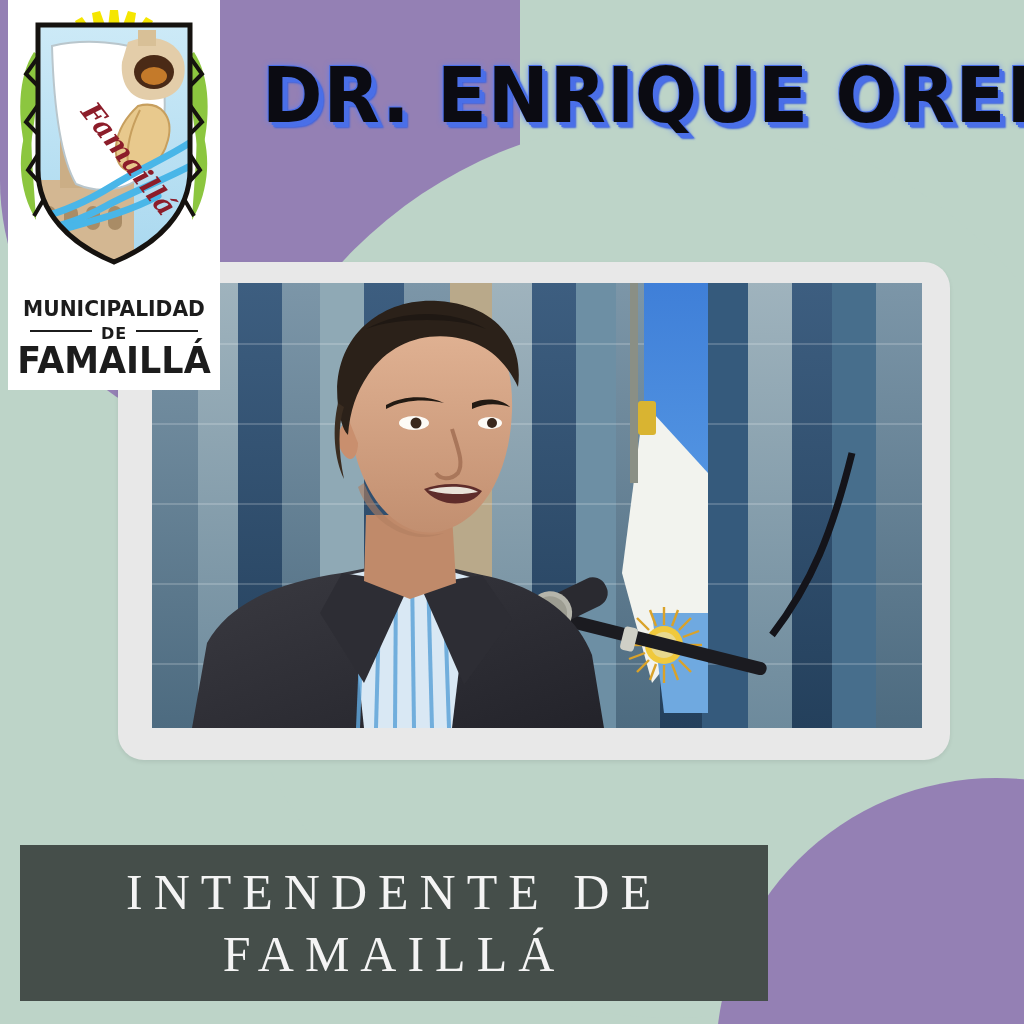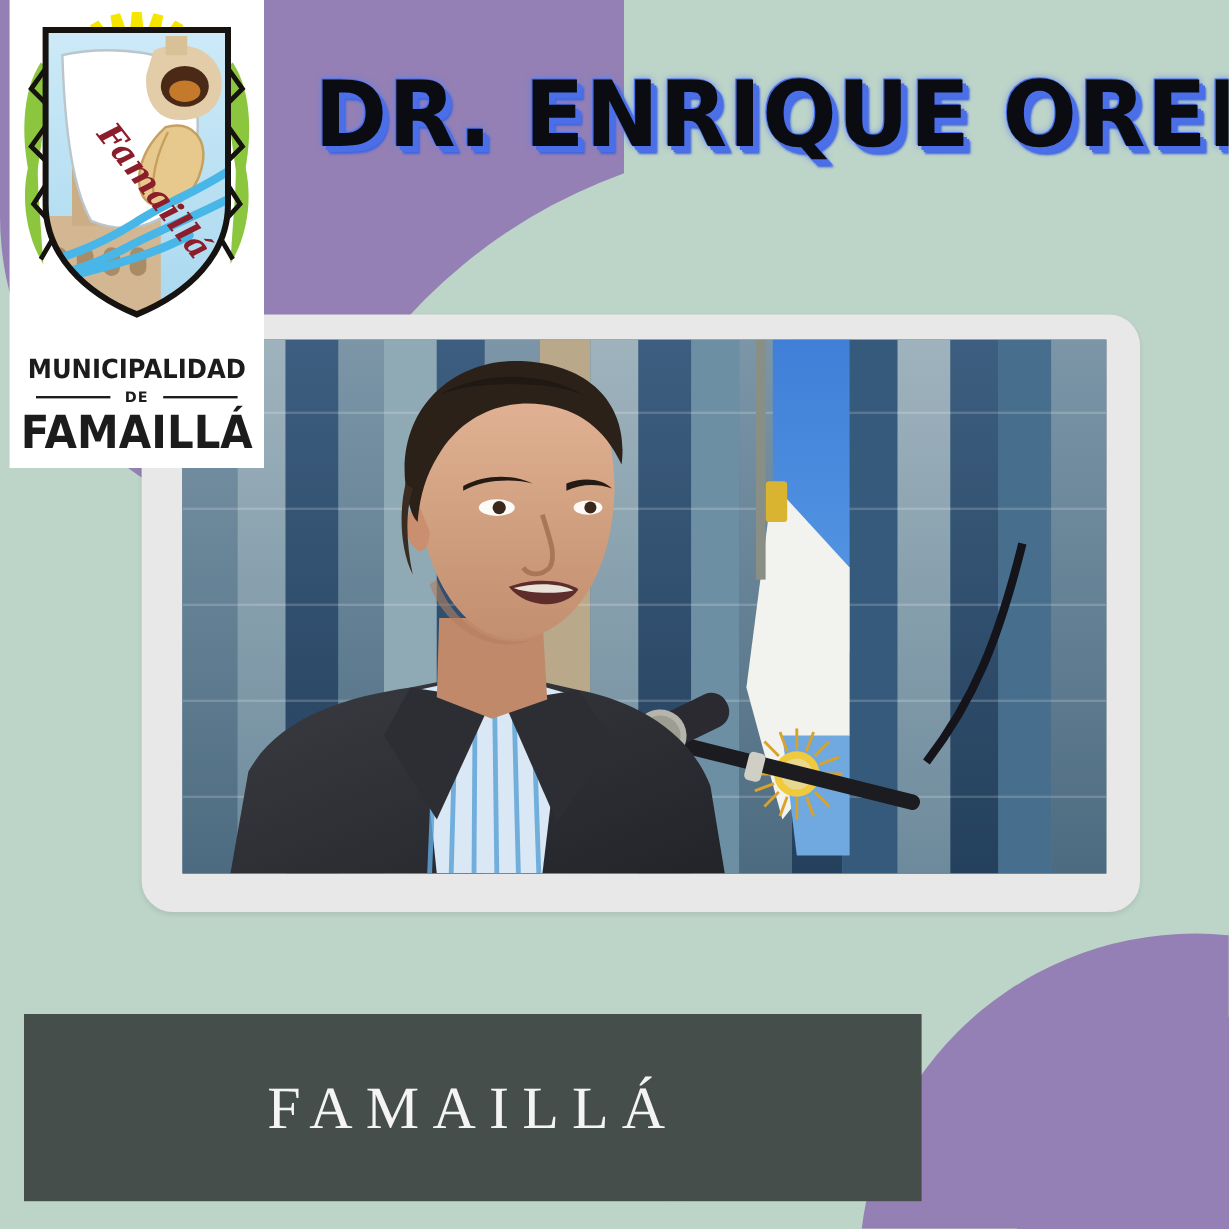--- a/index.html
+++ b/index.html
@@ -70,21 +70,21 @@
   .logo-box{
     position:absolute;left:8px;top:0;width:212px;height:390px;
     background:#ffffff;overflow:hidden;
   }
   .logo-box svg{display:block;}
   .logo-word{
     position:absolute;left:0;width:212px;text-align:center;
     font-family:"DejaVu Sans",sans-serif;font-weight:bold;color:#1c1c1c;
   }
   .logo-muni{top:296px;font-size:22px;letter-spacing:0px;transform:scaleX(0.92);}
-  .logo-de{top:324px;font-size:12px;letter-spacing:1px;}
+  .logo-de{top:324px;font-size:16px;letter-spacing:1px;}
   .logo-fam{top:338px;font-size:38px;letter-spacing:0px;transform:scaleX(0.92);}
   .logo-rule{
     position:absolute;top:330px;height:2px;background:#1c1c1c;
   }
   .logo-rule.l{left:22px;width:62px;}
   .logo-rule.r{left:128px;width:62px;}
 </style>
 </head>
 <body>
 
@@ -240,20 +240,21 @@
           <path d="M276 207 C294 202 316 203 326 209 C312 212 290 212 276 207 Z" fill="#e9e2d8"></path>
 
           <path d="M212 200 C226 238 258 258 292 250 C258 264 218 240 206 204 Z" fill="#b07f60" opacity="0.6"></path>
         </g>
       </g>
     </svg>
   </div>
 
   <div class="banner">
     <div class="banner-text">
+      <span class="banner-line">INTENDENTE DE</span>
       <span class="banner-line">FAMAILLÁ</span>
     </div>
   </div>
 
   <div class="logo-box">
     <svg width="212" height="300" viewBox="0 0 212 300" aria-hidden="true">
       <defs>
         <linearGradient id="skyg" x1="0" y1="0" x2="0" y2="1">
           <stop offset="0" stop-color="#cdeaf7"></stop>
             <stop offset="1" stop-color="#a9d8ef"></stop>

